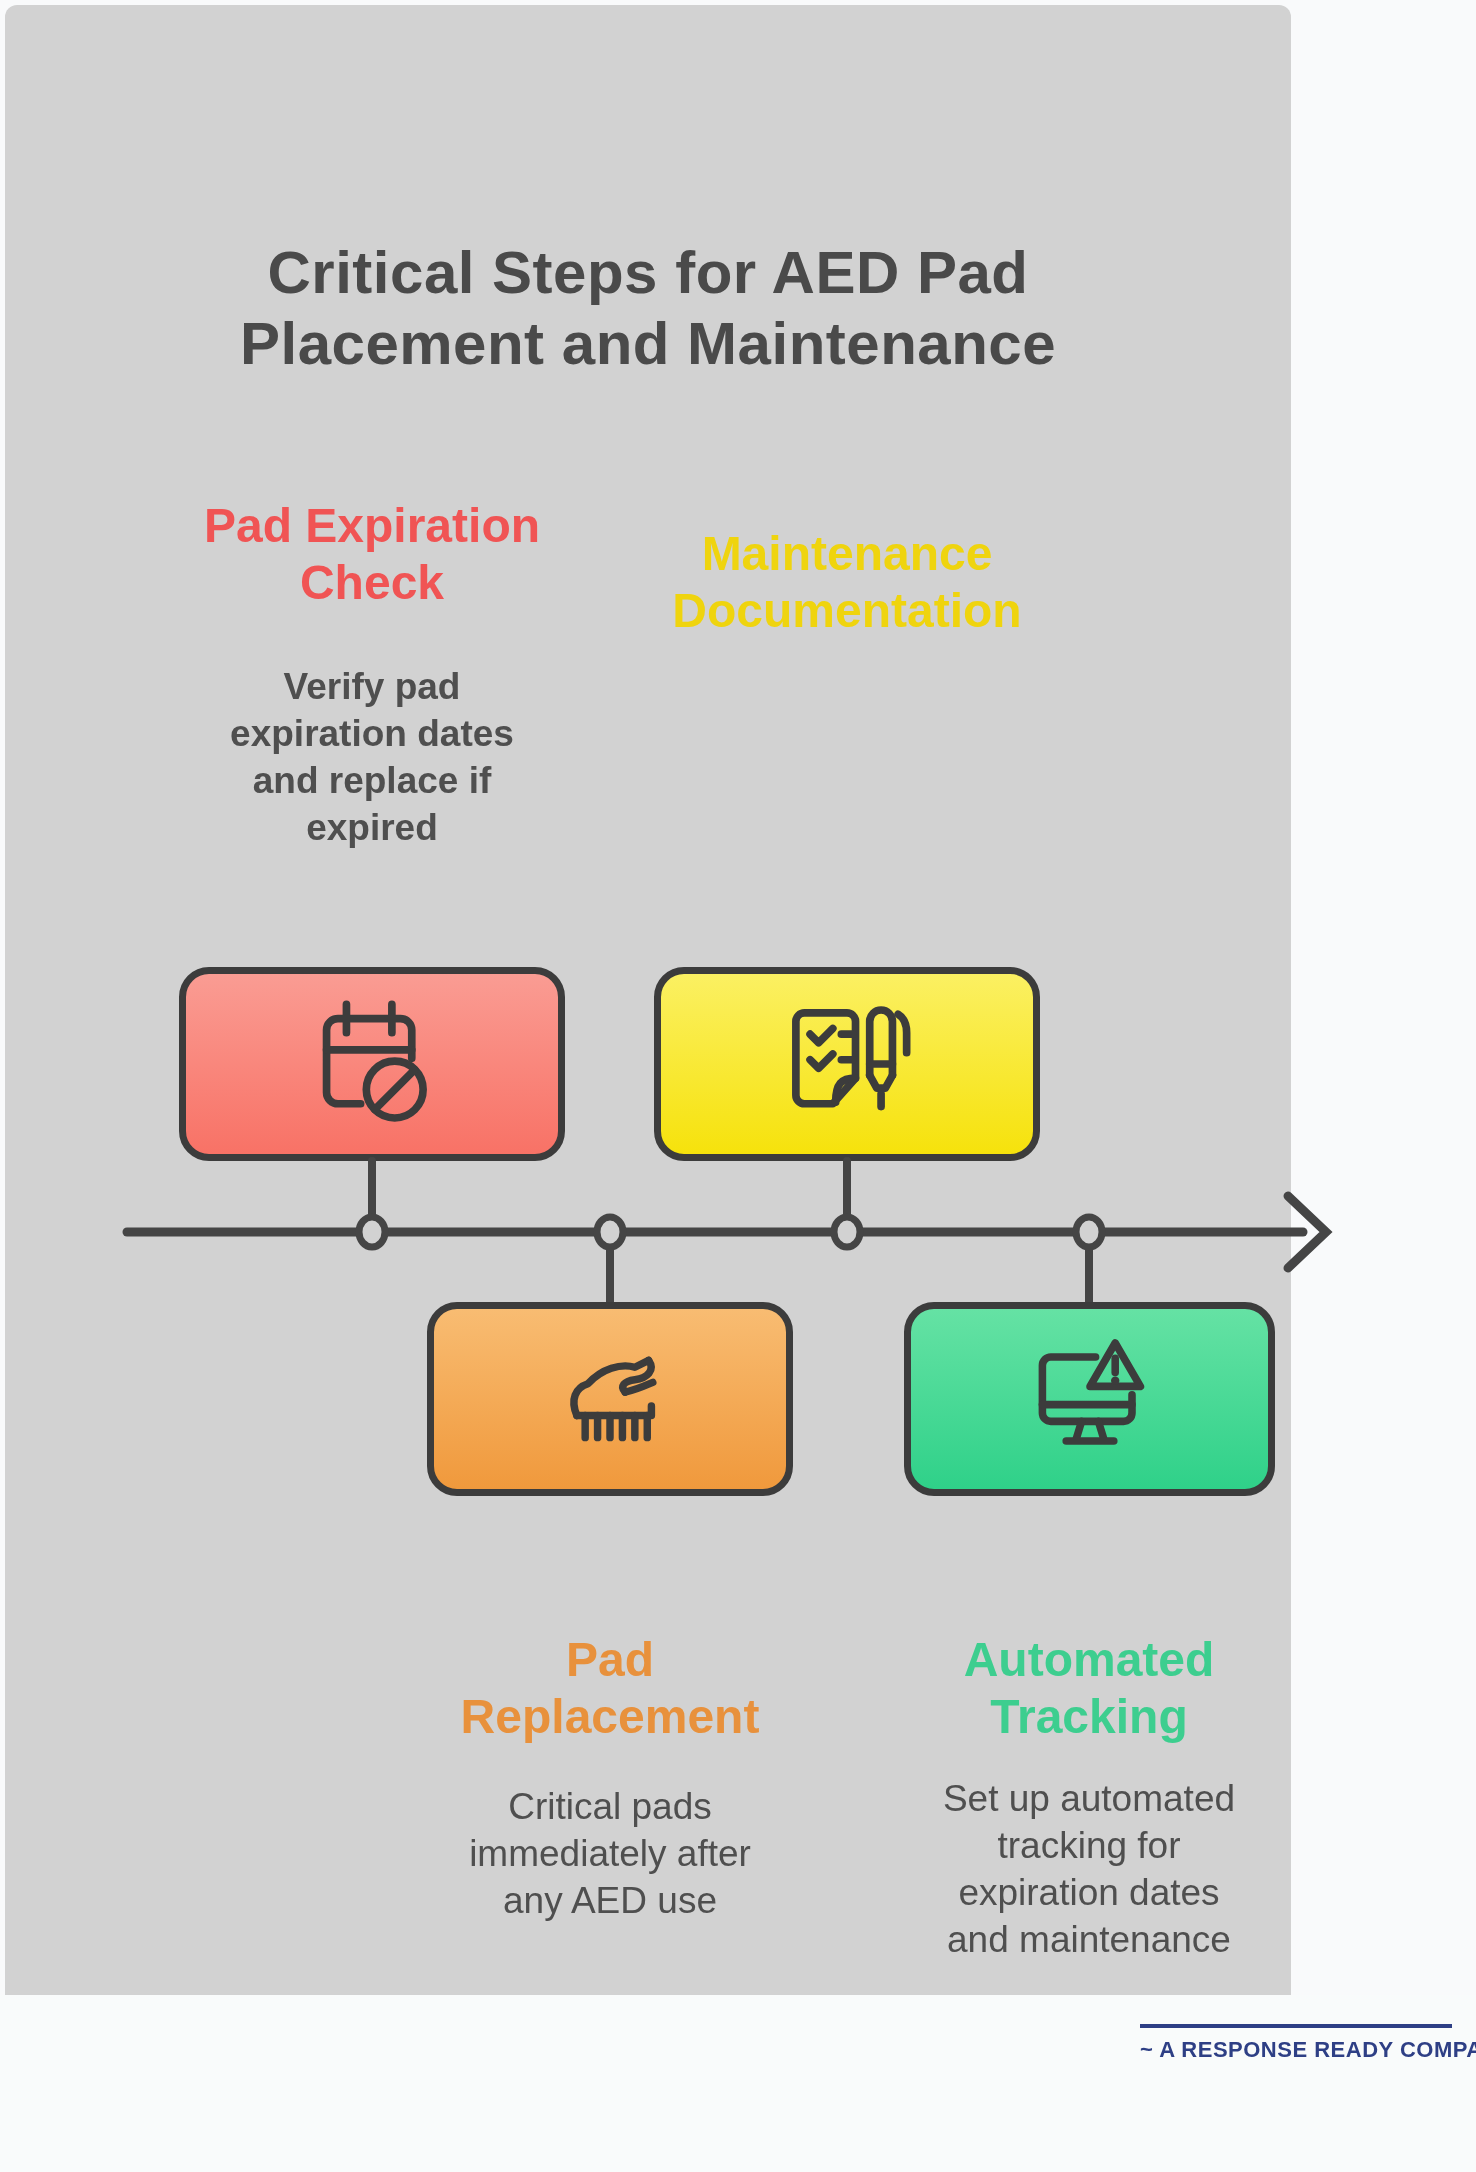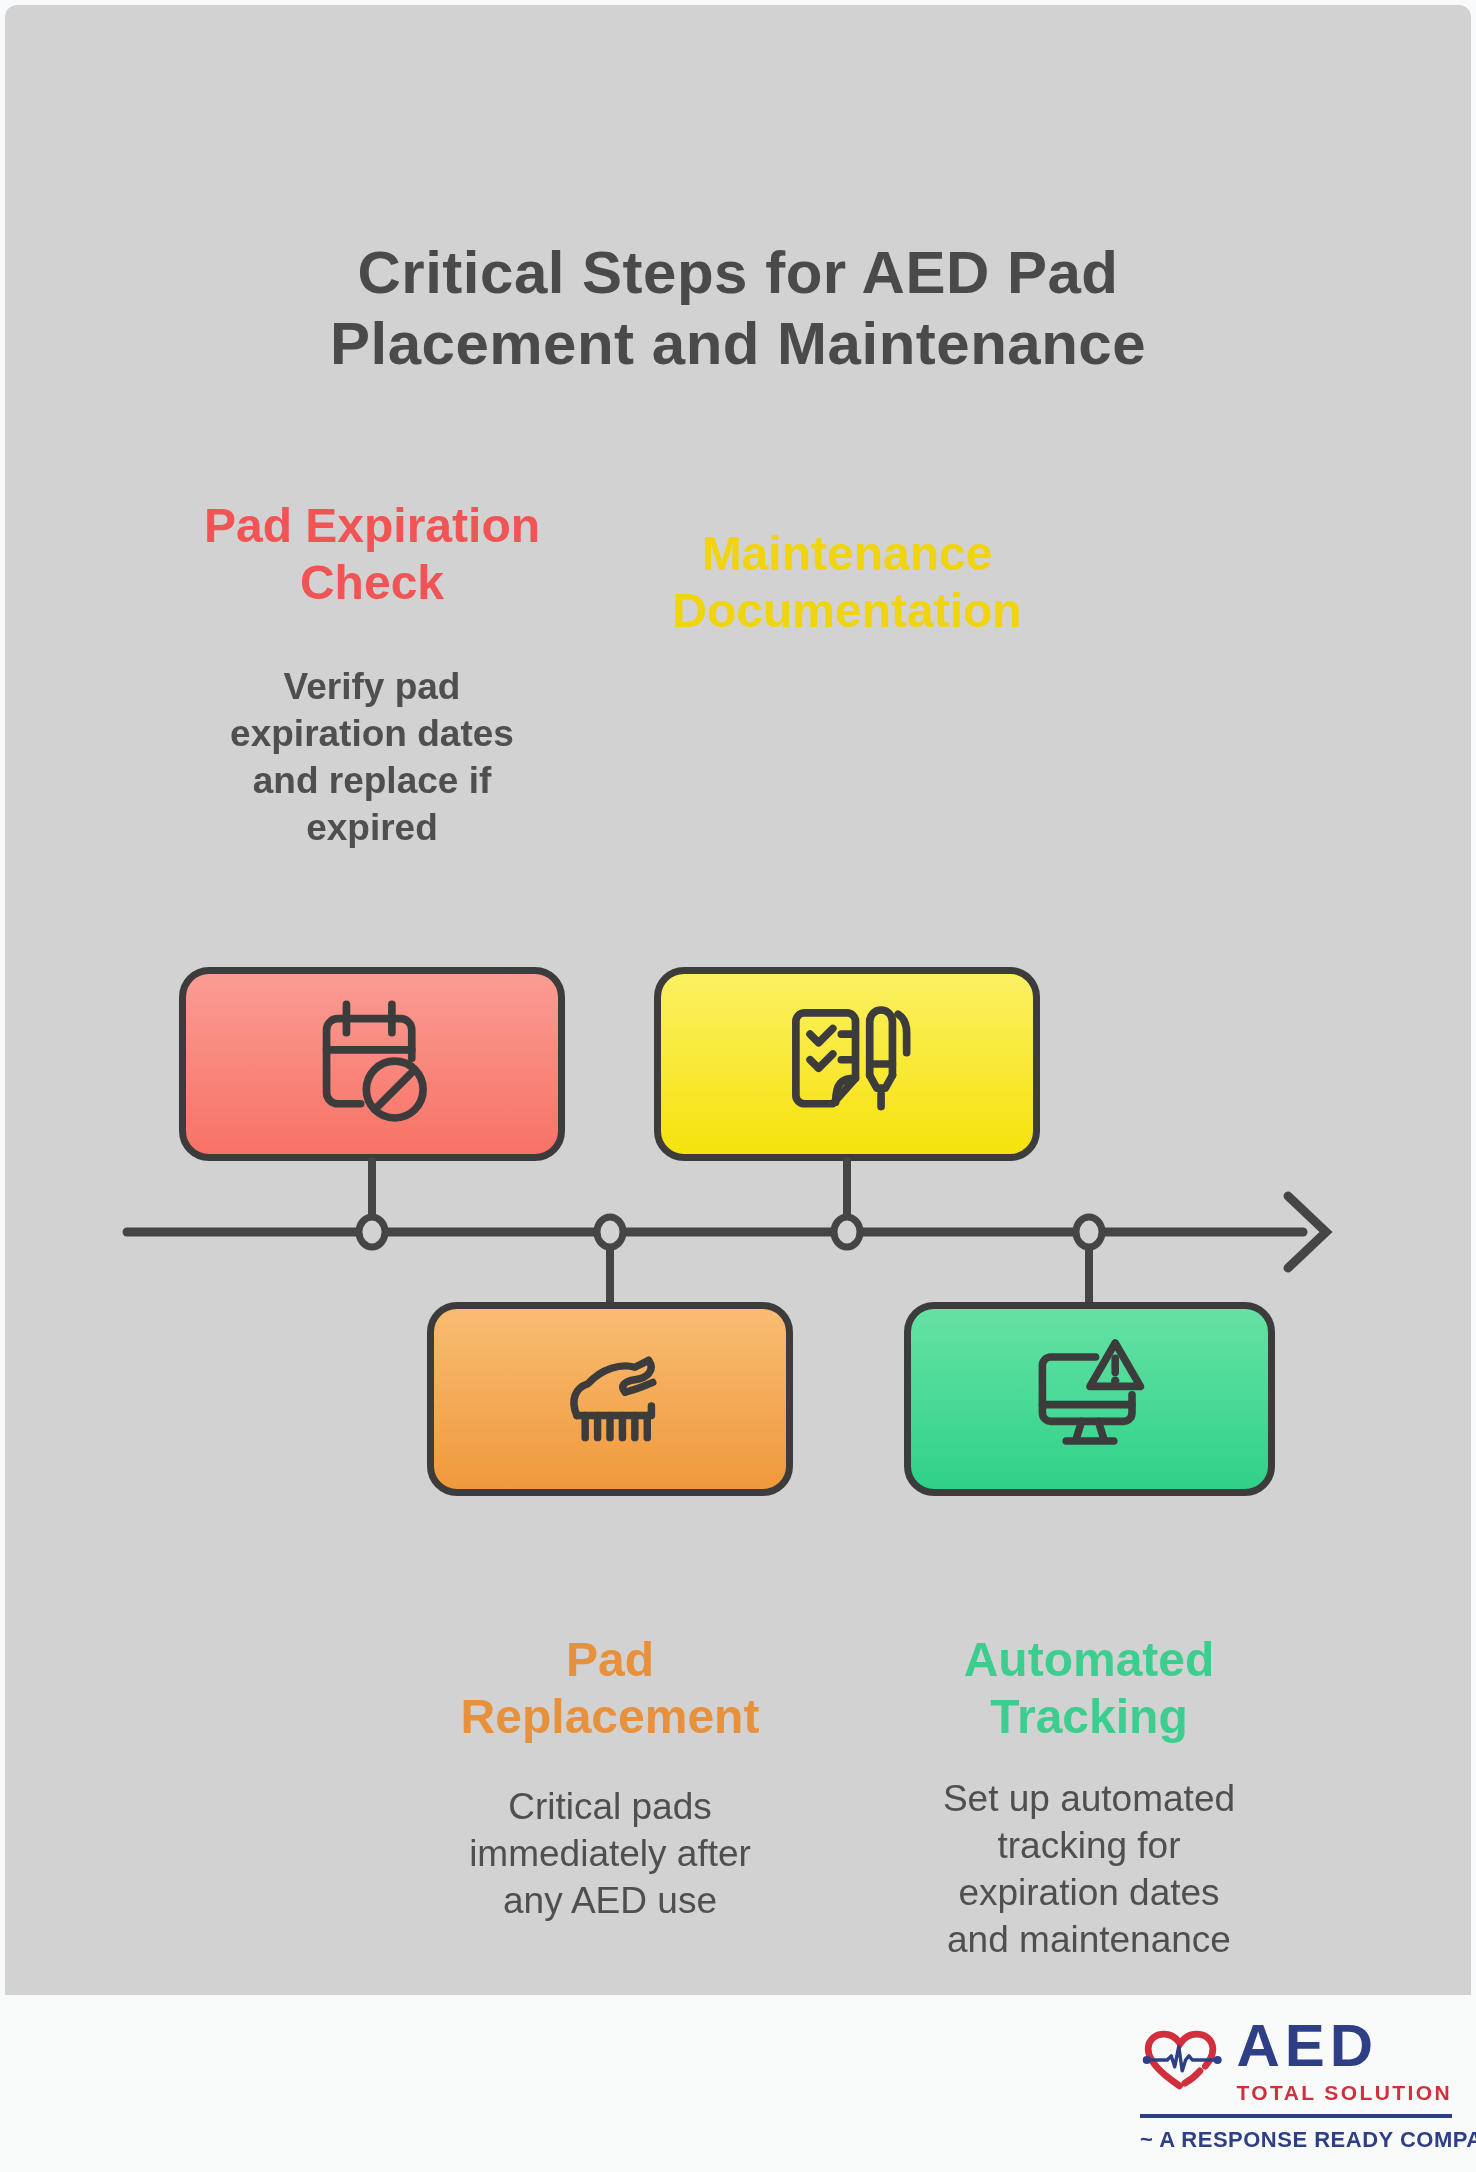--- a/index.html
+++ b/index.html
@@ -3,21 +3,21 @@
 <meta charset="utf-8">
 <style>
   html,body{margin:0;padding:0;}
   body{
     width:1476px;height:2172px;position:relative;
     background:var(--page-bg,#F9FAFB);
     font-family:"Liberation Sans", sans-serif;
     overflow:hidden;
   }
   .panel{
-    position:absolute;left:5px;top:5px;width:1466px;height:1990px;
+    position:absolute;left:5px;top:5px;width:1286px;height:1990px;
     background:var(--panel-bg,#D2D2D2);
     border-radius:12px 12px 0 0;
   }
   .prelines{white-space:pre-line;}
   .title{
     position:absolute;top:192px;left:0;width:100%;
     text-align:center;font-size:60px;font-weight:700;line-height:71px;
     color:var(--title-ink,#4A4A4A);letter-spacing:0.5px;
   }
   .step-label{
@@ -165,29 +165,16 @@
 any AED use</div>
   <div class="step-desc prelines pos-d4">Set up automated
 tracking for
 expiration dates
 and maintenance</div>
 
 </div>
 
 <div class="footer">
   <div class="logo">
-    <div class="logo-row">
-      <svg class="heart-svg" width="120" height="90" viewBox="0 0 124 92">
-        <path class="red-stroke" d="M58 84 C28 64 12 47 12 30 C12 16 23 8 35 8 C45 8 53 13 59 22 C65 13 73 8 83 8 C96 8 107 16 107 30 C107 39 103 47 96 55"></path>
-        <path class="red-stroke" d="M88 62 C81 70 71 77 66 80"></path>
-        <path class="blue-stroke" d="M10 46 H40 L46 40 L51 56 L57 26 L62 62 L67 46 L72 40 L77 46 H114"></path>
-        <circle class="blue-dot" cx="10" cy="46" r="6"></circle>
-        <circle class="blue-dot" cx="114" cy="46" r="6"></circle>
-      </svg>
-      <div class="logo-textcol">
-        <div class="logo-brand">AED</div>
-        <div class="logo-sub">TOTAL SOLUTION</div>
-      </div>
-    </div>
     <div class="logo-rule"></div>
     <div class="logo-tagline">~ A RESPONSE READY COMPANY ~</div>
   </div>
 </div>
 
 </body></html>

